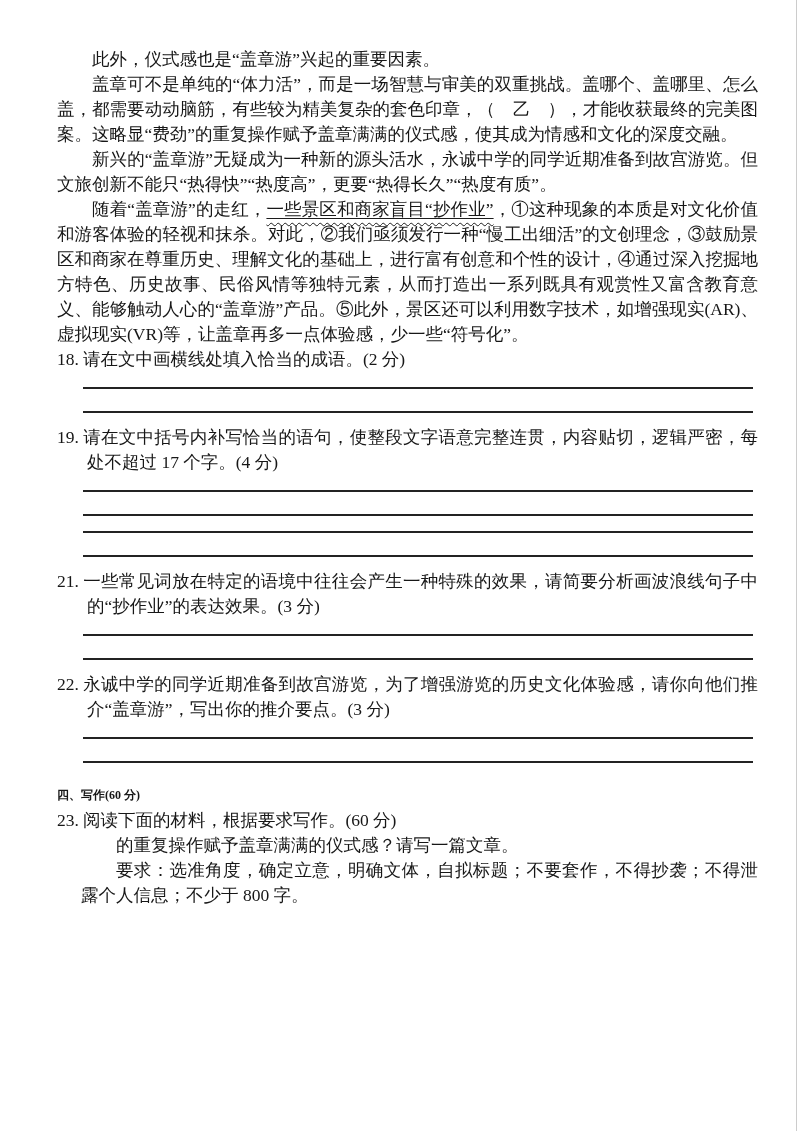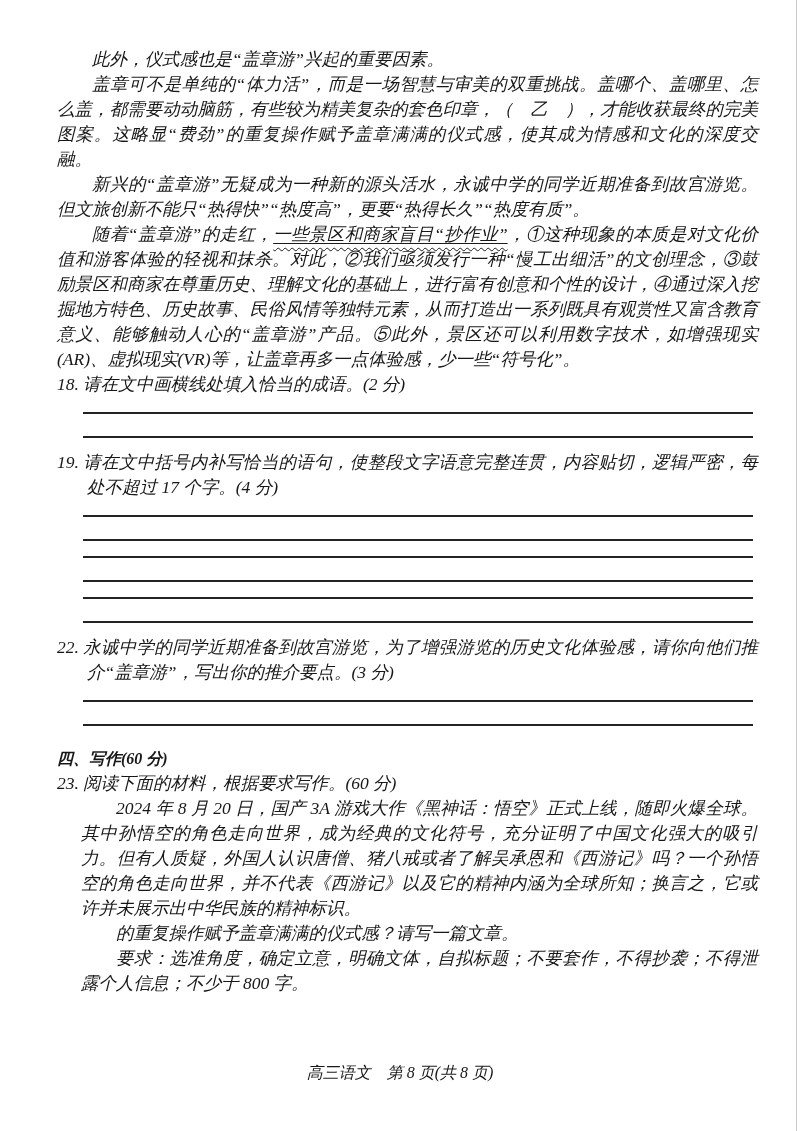--- a/index.html
+++ b/index.html
@@ -8,21 +8,20 @@
     background: #ffffff;
     overflow: hidden;
   }
   .page {
     position: relative;
     width: 800px; height: 1131px;
     box-sizing: border-box;
     padding: 47px 42px 0 57px;
     font-family: "Liberation Serif", "DejaVu Serif", serif;
     color: #171717;
-    font-style: italic;
   }
   p {
     margin: 0;
     font-size: 17.5px;
     line-height: 25px;
     text-align: justify;
   }
   .indent { text-indent: 2em; }
   
   .q {
@@ -51,21 +50,21 @@
   .u-line {
     text-decoration-line: underline;
     text-decoration-style: solid;
     text-decoration-color: #1c1c1c;
     text-decoration-thickness: 1px;
     text-underline-offset: 3px;
     margin-top: 32px;
   }
   .section-heading {
     font-weight: bold;
-    font-size: 16px;
+    font-size: 12px;
     margin-top: 20px;
   }
   
   .material-block { margin-left: 24px; }
   .footer {
     position: absolute;
     left: 0; right: 0;
     top: 1060px;
     text-align: center;
     font-size: 16px;
@@ -104,42 +103,43 @@
   <div class="ans-area">
     <div class="ans"></div>
     <div class="ans"></div>
   </div>
 
   <div class="ans-area">
     <div class="ans"></div>
     <div class="ans"></div>
   </div>
 
+  <p class="q">
+    <span class="q-num">21.</span><span>一些常见词放在特定的语境中往往会产生一种特殊的效果，请简要分析画波浪线句子中的“抄作业”的表达效果。(3 分)</span>
+  </p>
   <div class="ans-area">
     <div class="ans"></div>
     <div class="ans"></div>
   </div>
 
   <p class="q">
     <span class="q-num">22.</span><span>永诚中学的同学近期准备到故宫游览，为了增强游览的历史文化体验感，请你向他们推介“盖章游”，写出你的推介要点。(3 分)</span>
   </p>
   <div class="ans-area">
     <div class="ans"></div>
     <div class="ans"></div>
   </div>
 
   <p class="section-heading">四、写作(60 分)</p>
 
   <p class="q">
     <span class="q-num">23.</span><span>阅读下面的材料，根据要求写作。(60 分)</span>
   </p>
 
   <div class="material-block">
-    <p class="indent">2024 年 8 月 20 日，国产 3A 游戏大作《黑神话：悟空》正式上线，随即火爆全球。其中孙悟空的角色走向世界，成为经典的文化符号，充分证明了中国文化强大的吸引力。但有人质疑，外国人认识唐僧、猪八戒或者了解吴承恩和《西游记》吗？一个孙悟空的角色走向世界，并不代表《西游记》以及它的精神内涵为全球所知；换言之，它或许并未展示出中华民族的精神标识。</p>
     <p class="indent">的重复操作赋予盖章满满的仪式感？请写一篇文章。</p>
     <p class="indent">要求：选准角度，确定立意，明确文体，自拟标题；不要套作，不得抄袭；不得泄露个人信息；不少于 800 字。</p>
   </div>
 
-  <div class="footer">高三语文　第 8 页(共 8 页)</div>
 
   <div class="scan-edge"></div>
 
 </div>
 
 </body></html>

